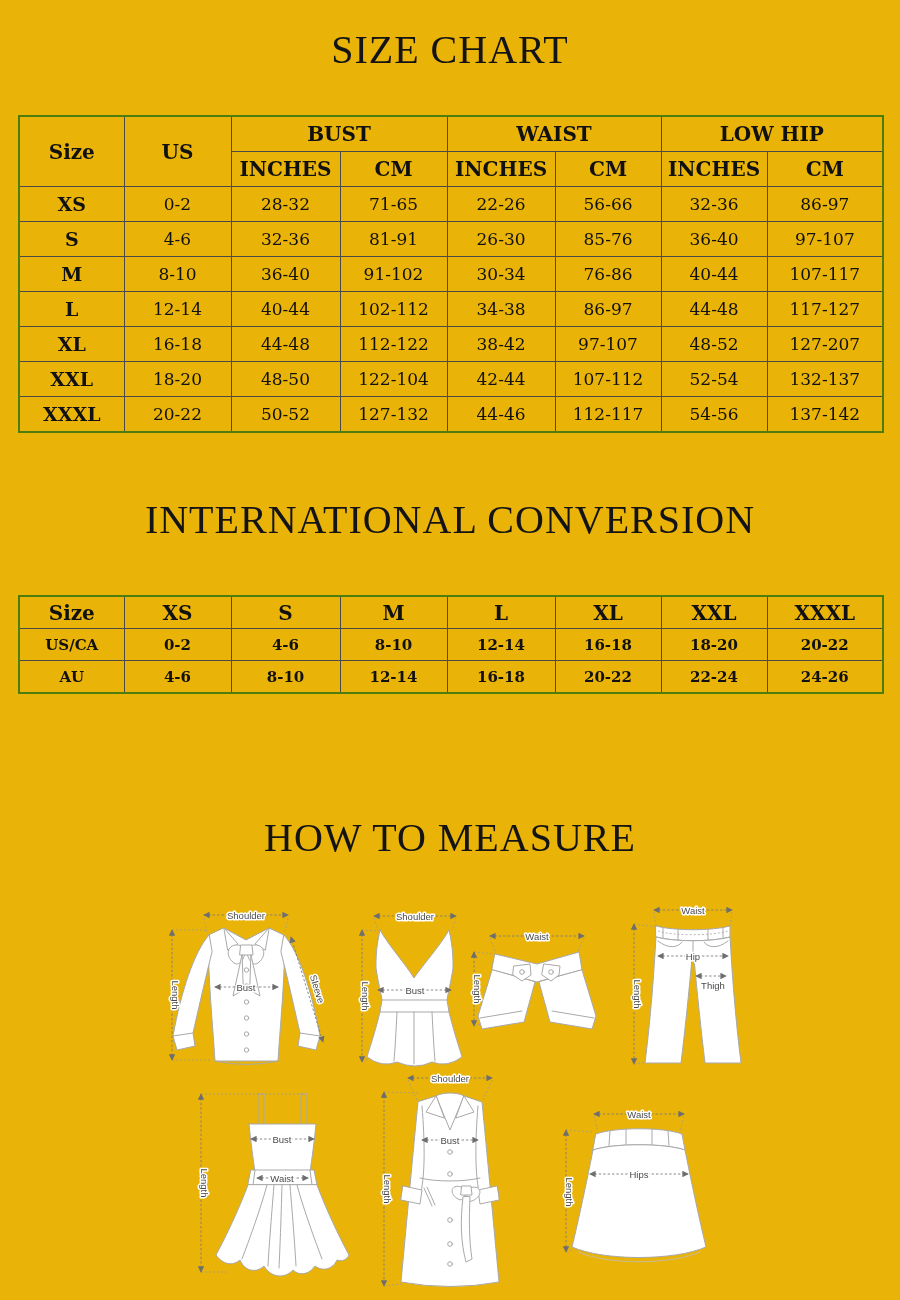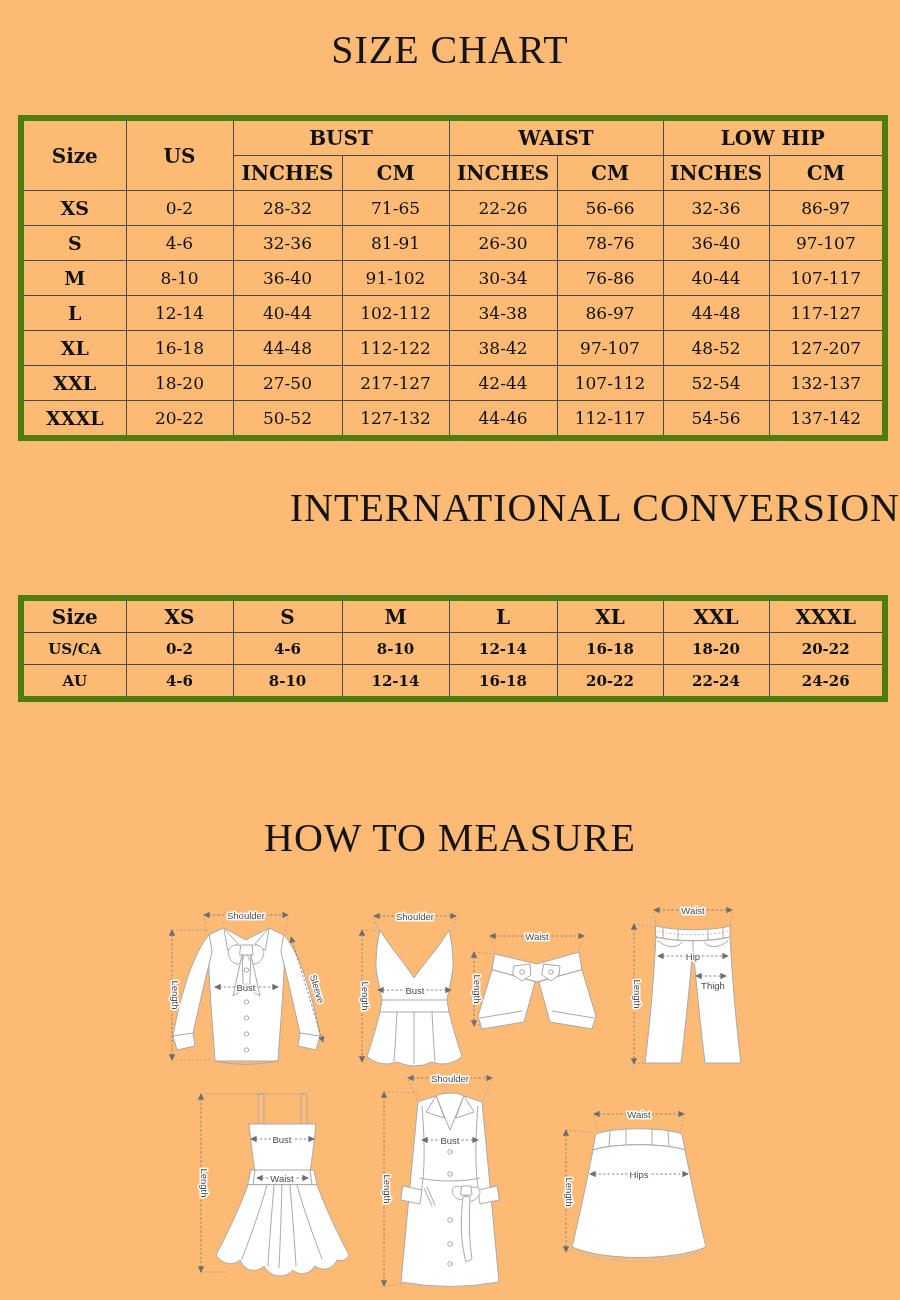--- a/index.html
+++ b/index.html
@@ -1,32 +1,32 @@
 <!DOCTYPE html>
 <html><head>
 <meta charset="utf-8">
 <style>
   html,body { margin:0; padding:0; background:#ffffff; }
   .page {
-    position:relative; width:900px; height:1300px; background:#fdba74;
+    position:relative; width:900px; height:1300px; background:#eab308;
     font-family:"DejaVu Serif", serif; color:#111; overflow:hidden;text-decoration:underline;
   }
   .title {
     position:absolute; left:0; width:900px; text-align:center;
     font-family:"Liberation Serif", serif; font-weight:400;
     font-size:40px; letter-spacing:1px; color:#141414; line-height:1;
   }
   #title-size   { top:30px;  }
-  #title-conv   { top:488px;text-align:right; }
+  #title-conv   { top:500px; }
   #title-meas   { top:818px; }
 
   table.tbl {
     position:absolute; left:18px; width:864px;
     border-collapse:collapse; table-layout:fixed;
-    border:6px solid #4d7c0f;
+    border:2px solid #4d7c0f;
   }
   .tbl th, .tbl td {
     border:1px solid #4a4a4a; text-align:center; vertical-align:middle;
     padding:0; overflow:hidden; white-space:nowrap;
   }
   #size-table { top:115px; }
   #size-table th { font-size:20px; font-weight:bold; height:34px; }
   #size-table td { font-size:17px; height:34px; }
   #size-table td.rowhead { font-size:19px; font-weight:bold; }
 
@@ -91,21 +91,21 @@
       <td>56-66</td>
       <td>32-36</td>
       <td>86-97</td>
     </tr>
     <tr>
       <td class="rowhead">S</td>
       <td>4-6</td>
       <td>32-36</td>
       <td>81-91</td>
       <td>26-30</td>
-      <td>78-76</td>
+      <td>85-76</td>
       <td>36-40</td>
       <td>97-107</td>
     </tr>
     <tr>
       <td class="rowhead">M</td>
       <td>8-10</td>
       <td>36-40</td>
       <td>91-102</td>
       <td>30-34</td>
       <td>76-86</td>
@@ -128,22 +128,22 @@
       <td>44-48</td>
       <td>112-122</td>
       <td>38-42</td>
       <td>97-107</td>
       <td>48-52</td>
       <td>127-207</td>
     </tr>
     <tr>
       <td class="rowhead">XXL</td>
       <td>18-20</td>
-      <td>27-50</td>
-      <td>217-127</td>
+      <td>48-50</td>
+      <td>122-104</td>
       <td>42-44</td>
       <td>107-112</td>
       <td>52-54</td>
       <td>132-137</td>
     </tr>
     <tr>
       <td class="rowhead">XXXL</td>
       <td>20-22</td>
       <td>50-52</td>
       <td>127-132</td>

